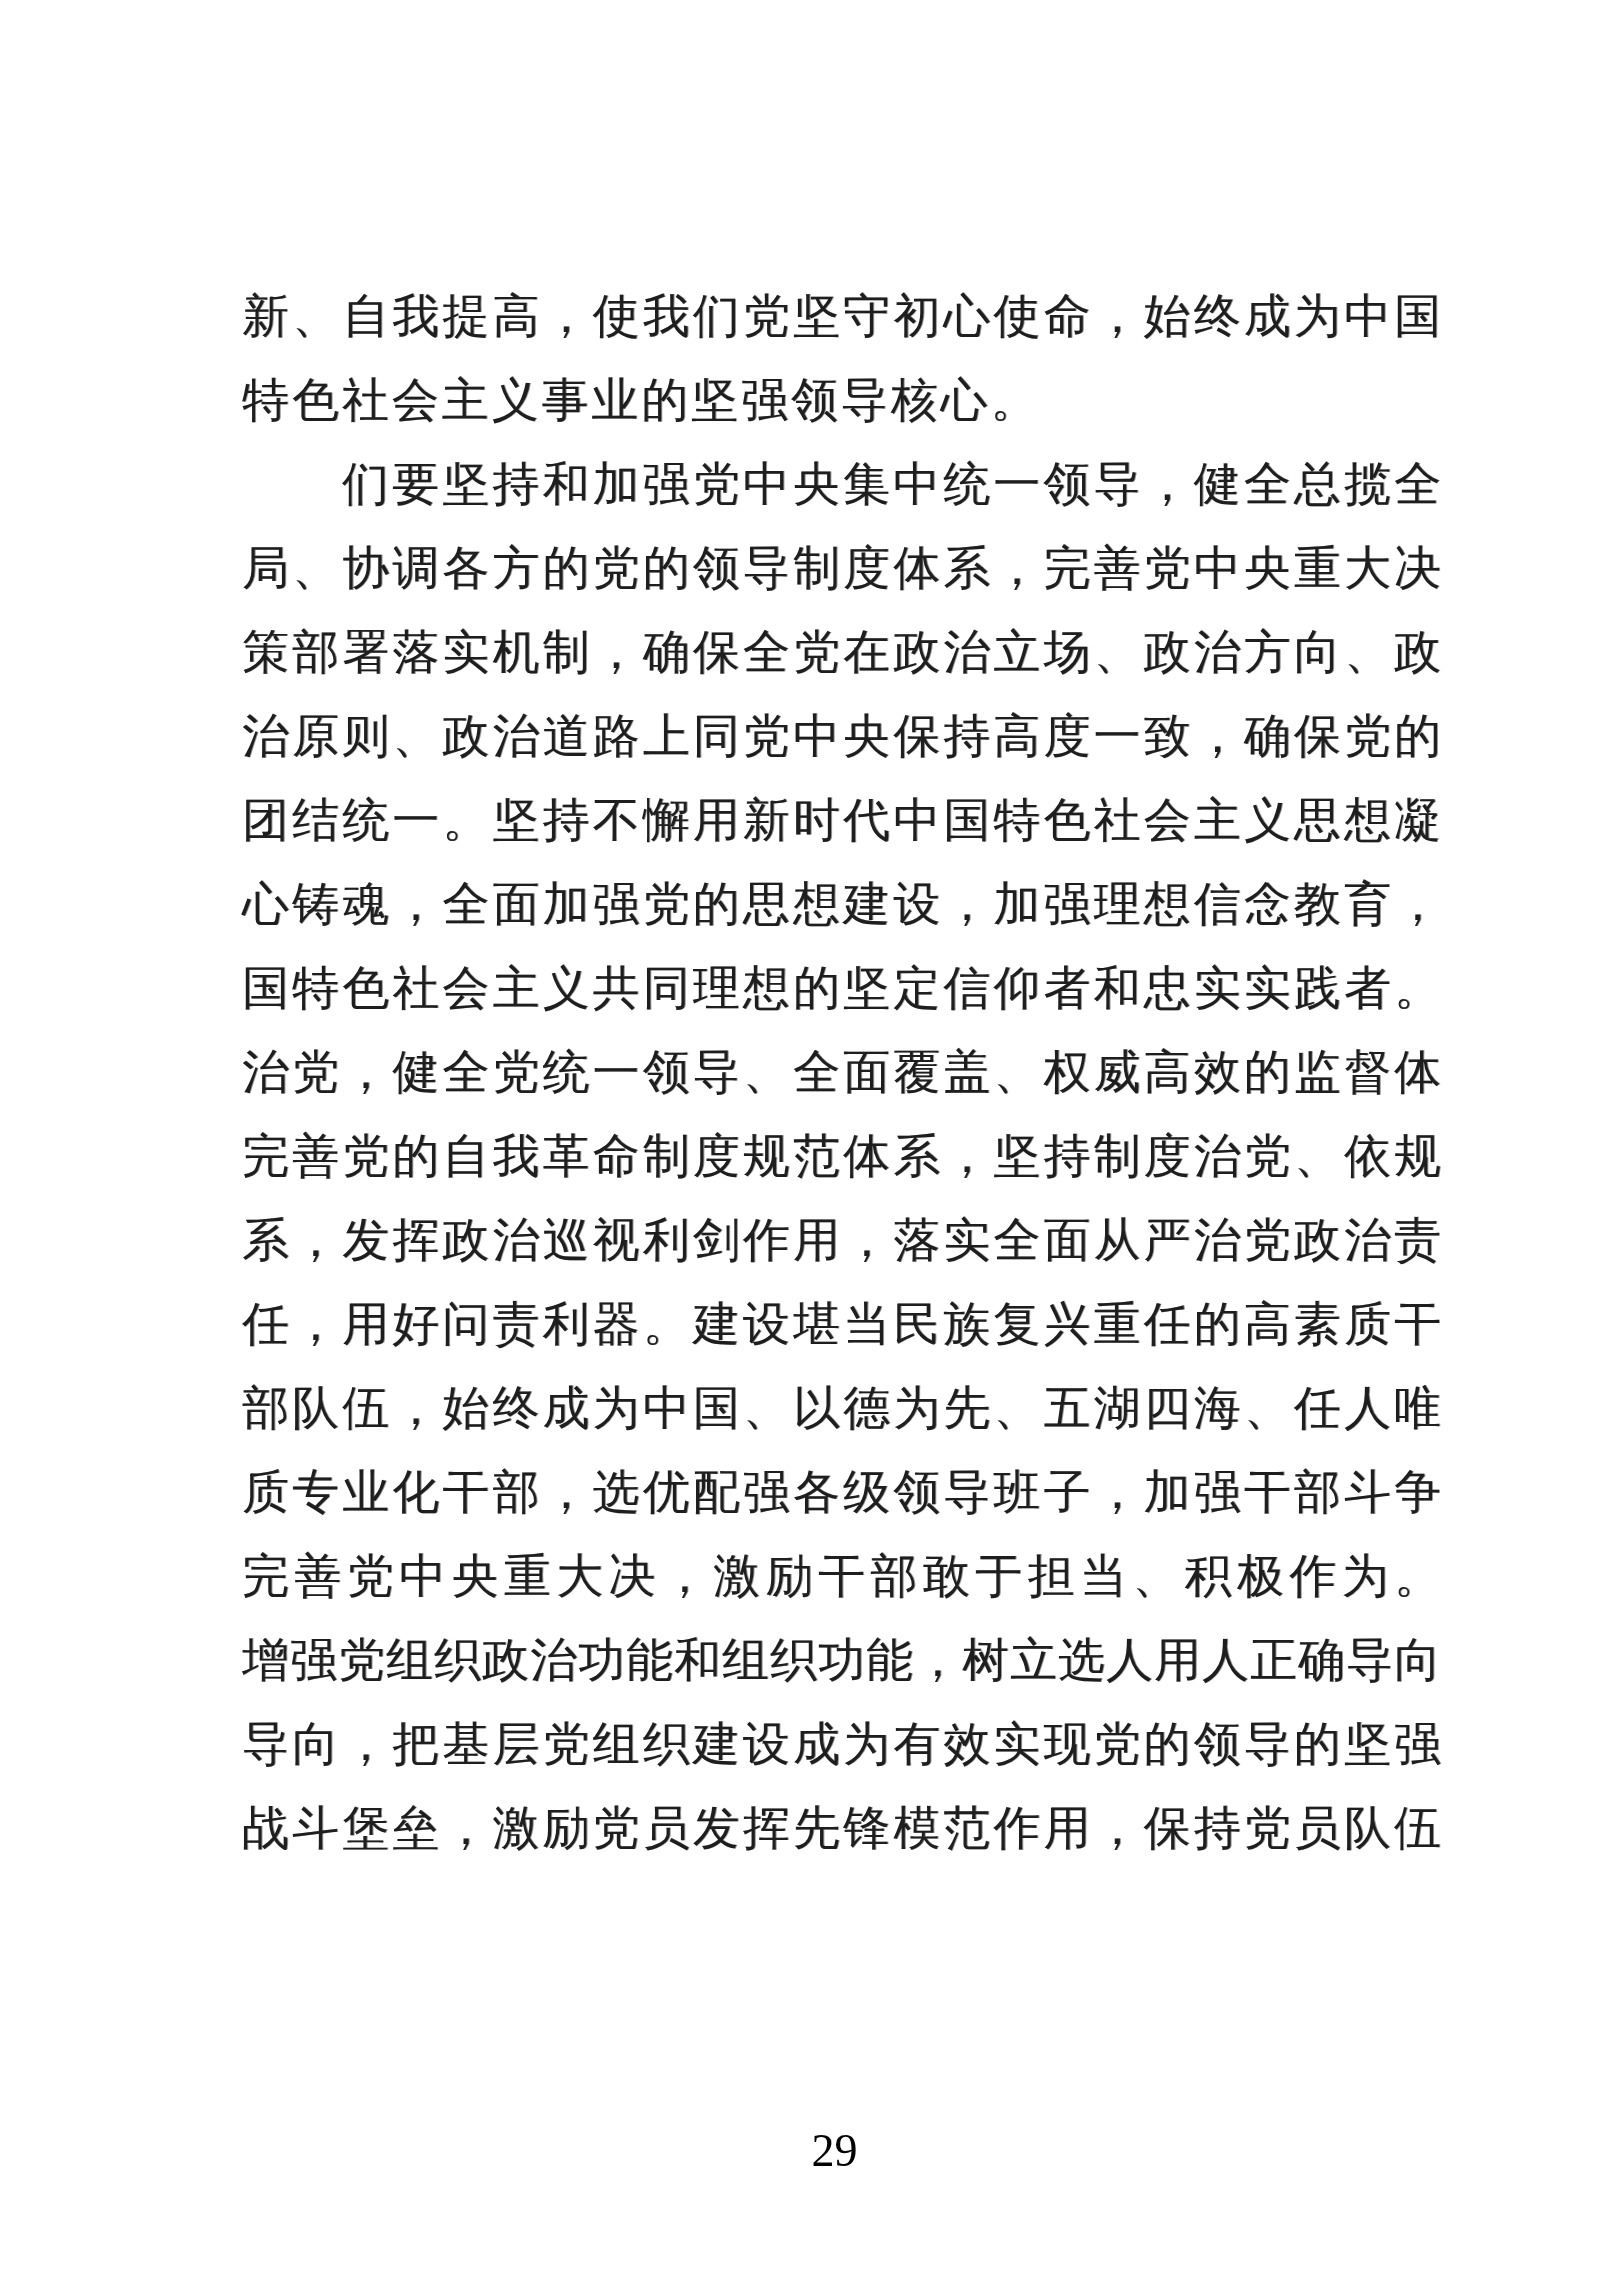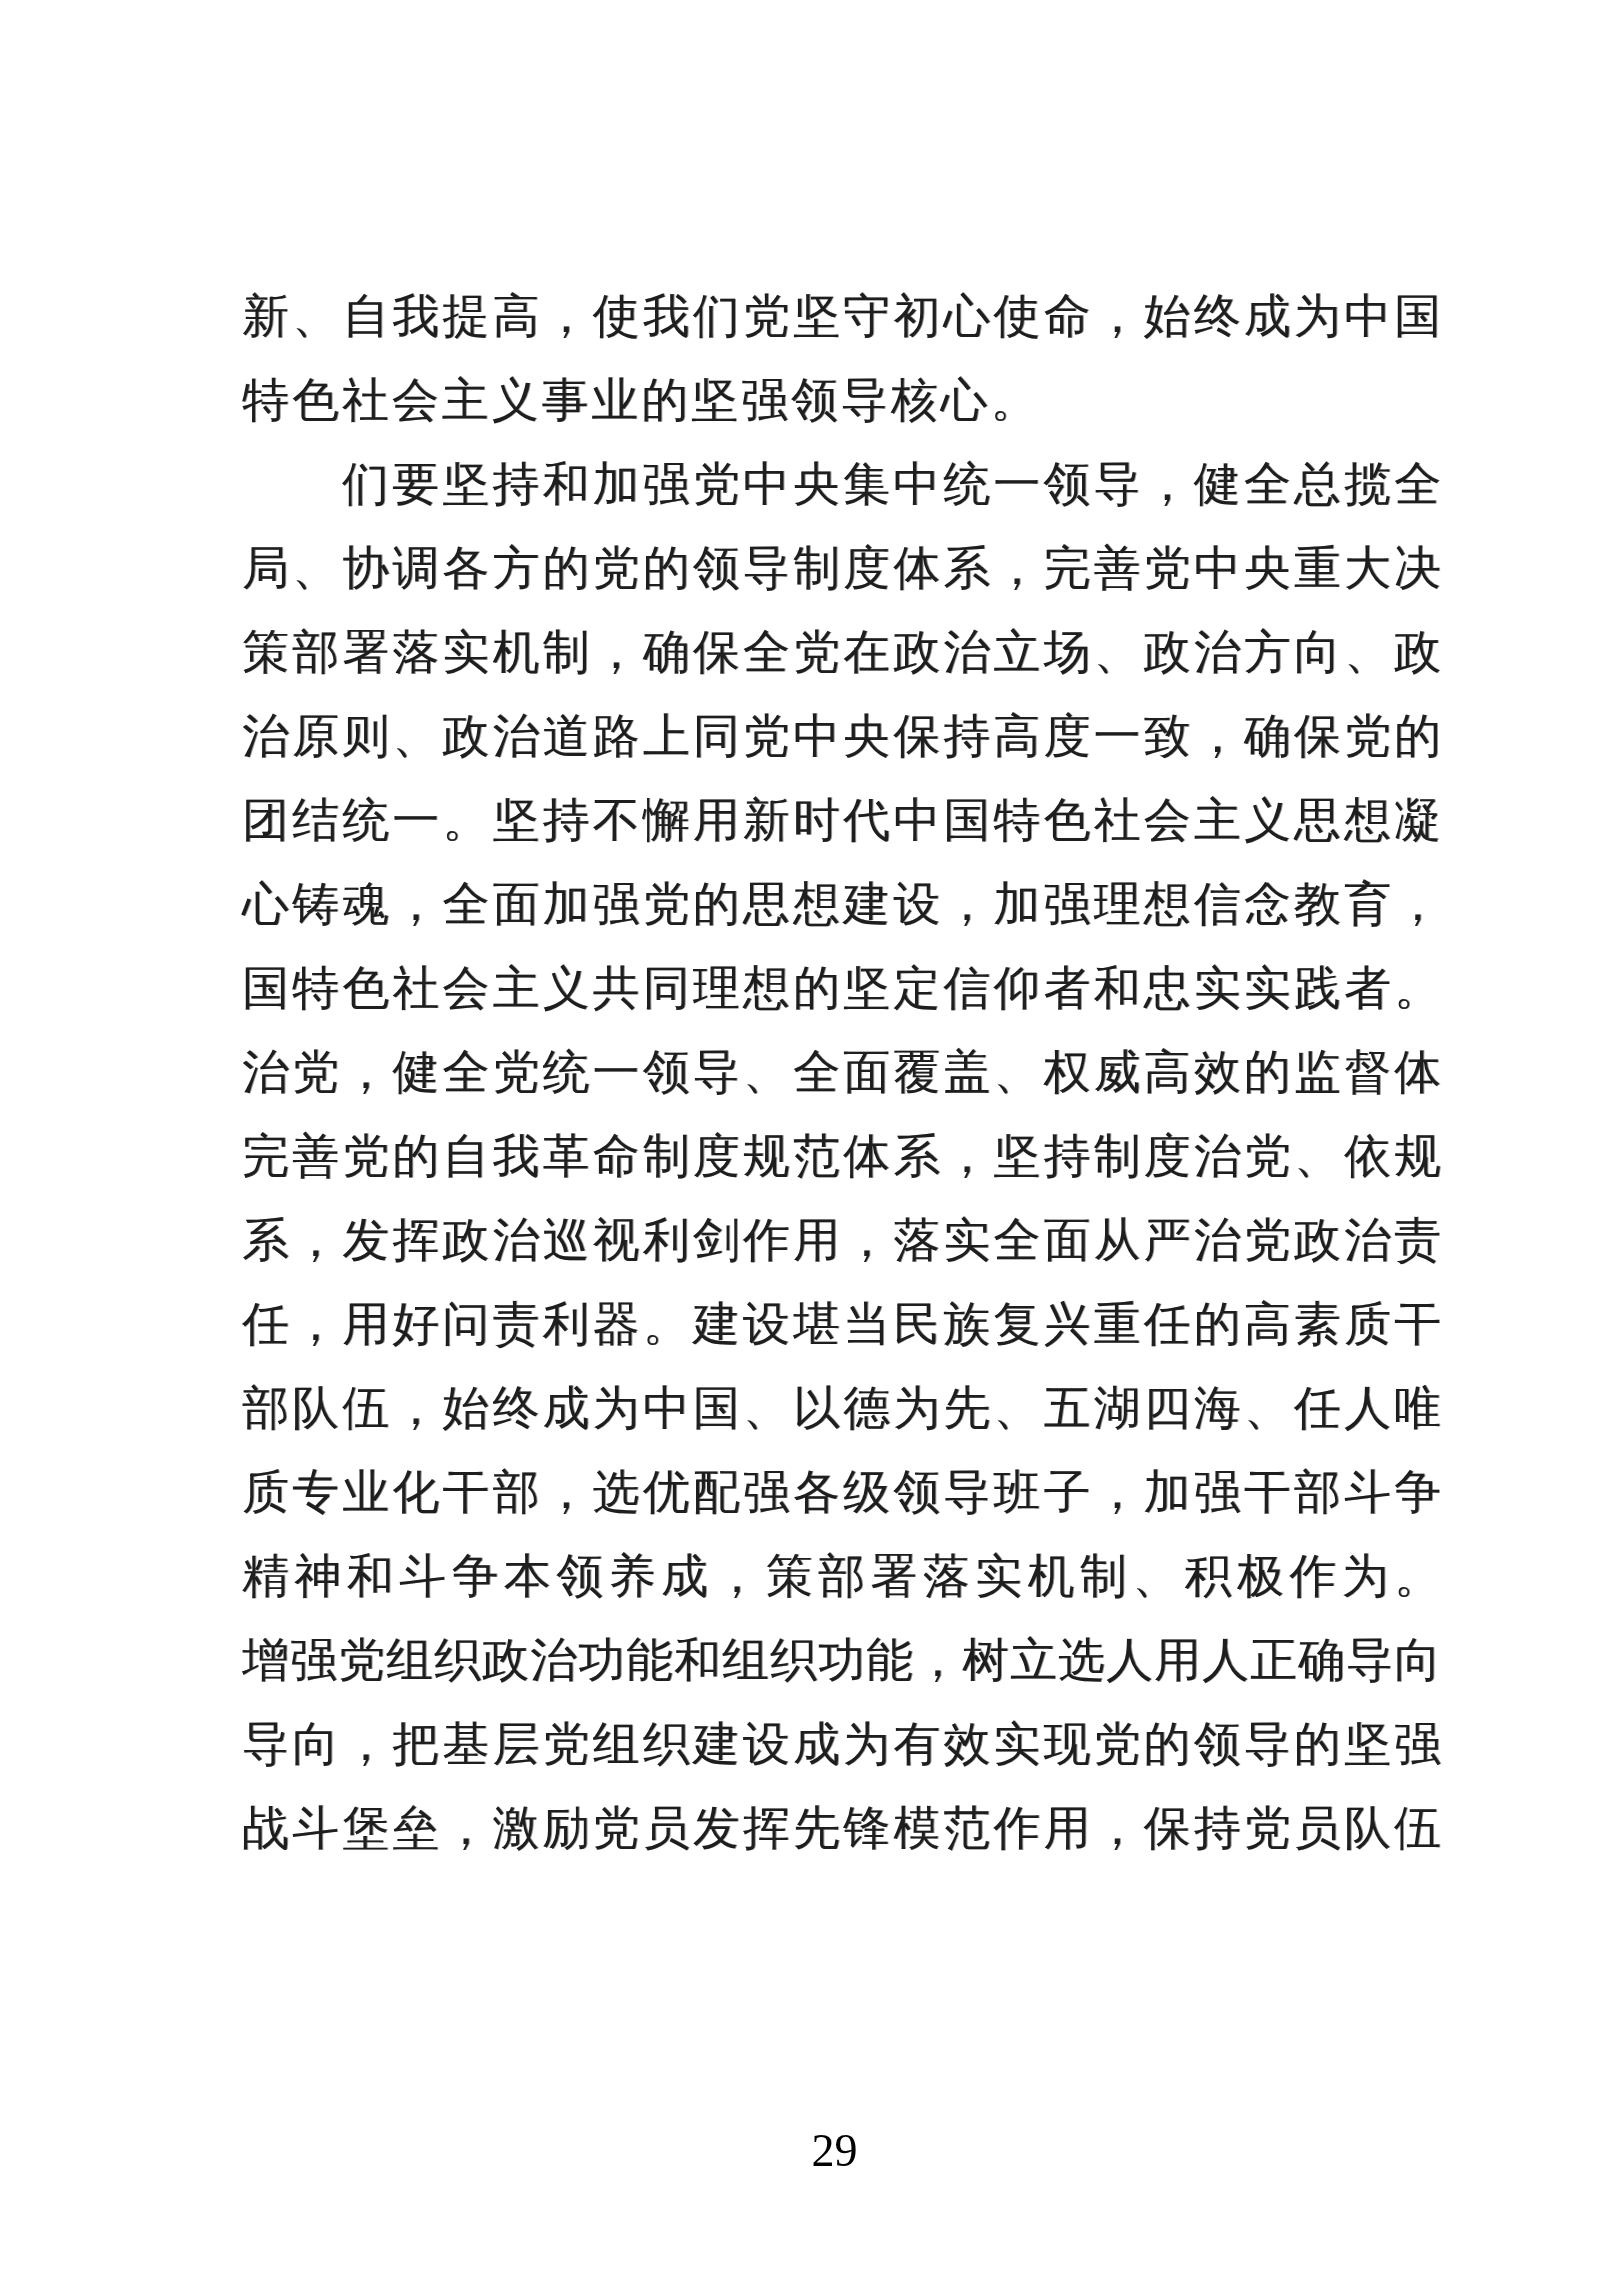--- a/index.html
+++ b/index.html
@@ -74,21 +74,21 @@
       <div class="line">治原则、政治道路上同党中央保持高度一致，确保党的</div>
       <div class="line">团结统一。坚持不懈用新时代中国特色社会主义思想凝</div>
       <div class="line">心铸魂，全面加强党的思想建设，加强理想信念教育，</div>
       <div class="line">国特色社会主义共同理想的坚定信仰者和忠实实践者。</div>
       <div class="line">治党，健全党统一领导、全面覆盖、权威高效的监督体</div>
       <div class="line">完善党的自我革命制度规范体系，坚持制度治党、依规</div>
       <div class="line">系，发挥政治巡视利剑作用，落实全面从严治党政治责</div>
       <div class="line">任，用好问责利器。建设堪当民族复兴重任的高素质干</div>
       <div class="line">部队伍，始终成为中国、以德为先、五湖四海、任人唯</div>
       <div class="line">质专业化干部，选优配强各级领导班子，加强干部斗争</div>
-      <div class="line">精神和斗争本领养成，策部署落实机制、积极作为。</div>
+      <div class="line">完善党中央重大决，激励干部敢于担当、积极作为。</div>
       <div class="line">增强党组织政治功能和组织功能，树立选人用人正确导向</div>
       <div class="line">导向，把基层党组织建设成为有效实现党的领导的坚强</div>
       <div class="line">战斗堡垒，激励党员发挥先锋模范作用，保持党员队伍</div>
     </div>
 
   <div class="page-number">29</div>
 </div>
 
 
 </body></html>

